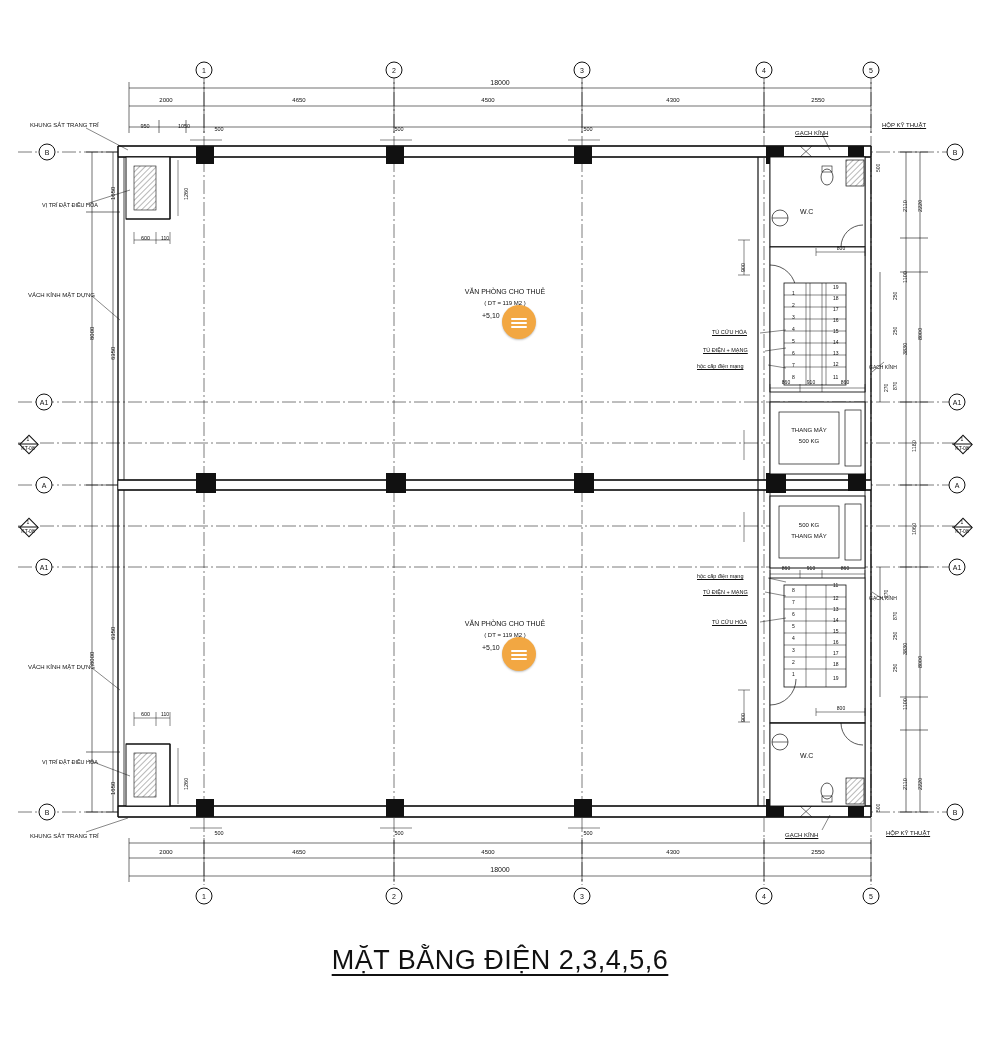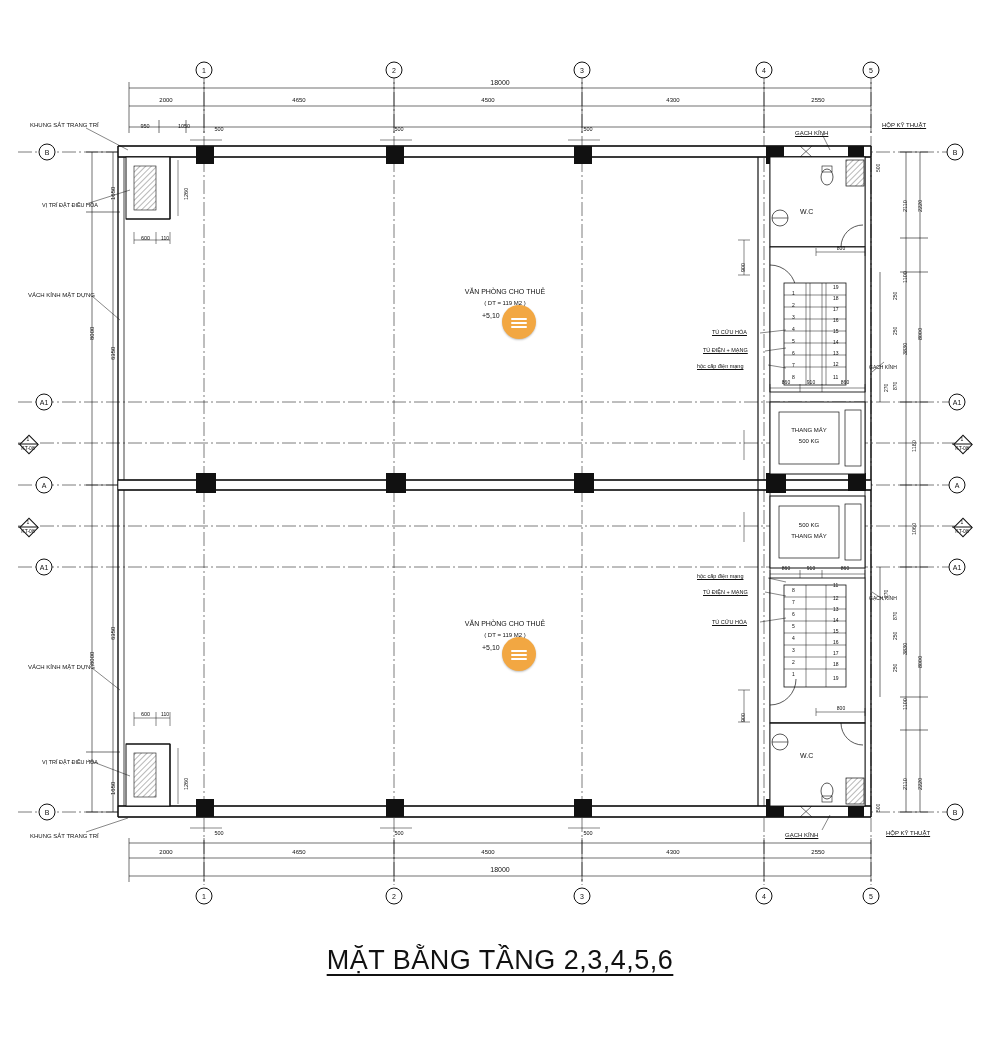--- a/index.html
+++ b/index.html
@@ -594,13 +594,13 @@
 <div class="lbl t5" style="left:833px; top:583px;">11</div>
 <div class="lbl t5" style="left:833px; top:596px;">12</div>
 <div class="lbl t5" style="left:833px; top:607px;">13</div>
 <div class="lbl t5" style="left:833px; top:618px;">14</div>
 <div class="lbl t5" style="left:833px; top:629px;">15</div>
 <div class="lbl t5" style="left:833px; top:640px;">16</div>
 <div class="lbl t5" style="left:833px; top:651px;">17</div>
 <div class="lbl t5" style="left:833px; top:662px;">18</div>
 <div class="lbl t5" style="left:833px; top:676px;">19</div>
 
-<div class="title">MẶT BẰNG TẦNG 2,3,4,5,6</div>
+<div class="title">MẶT BẰNG ĐIỆN 2,3,4,5,6</div>
 
 </body></html>

